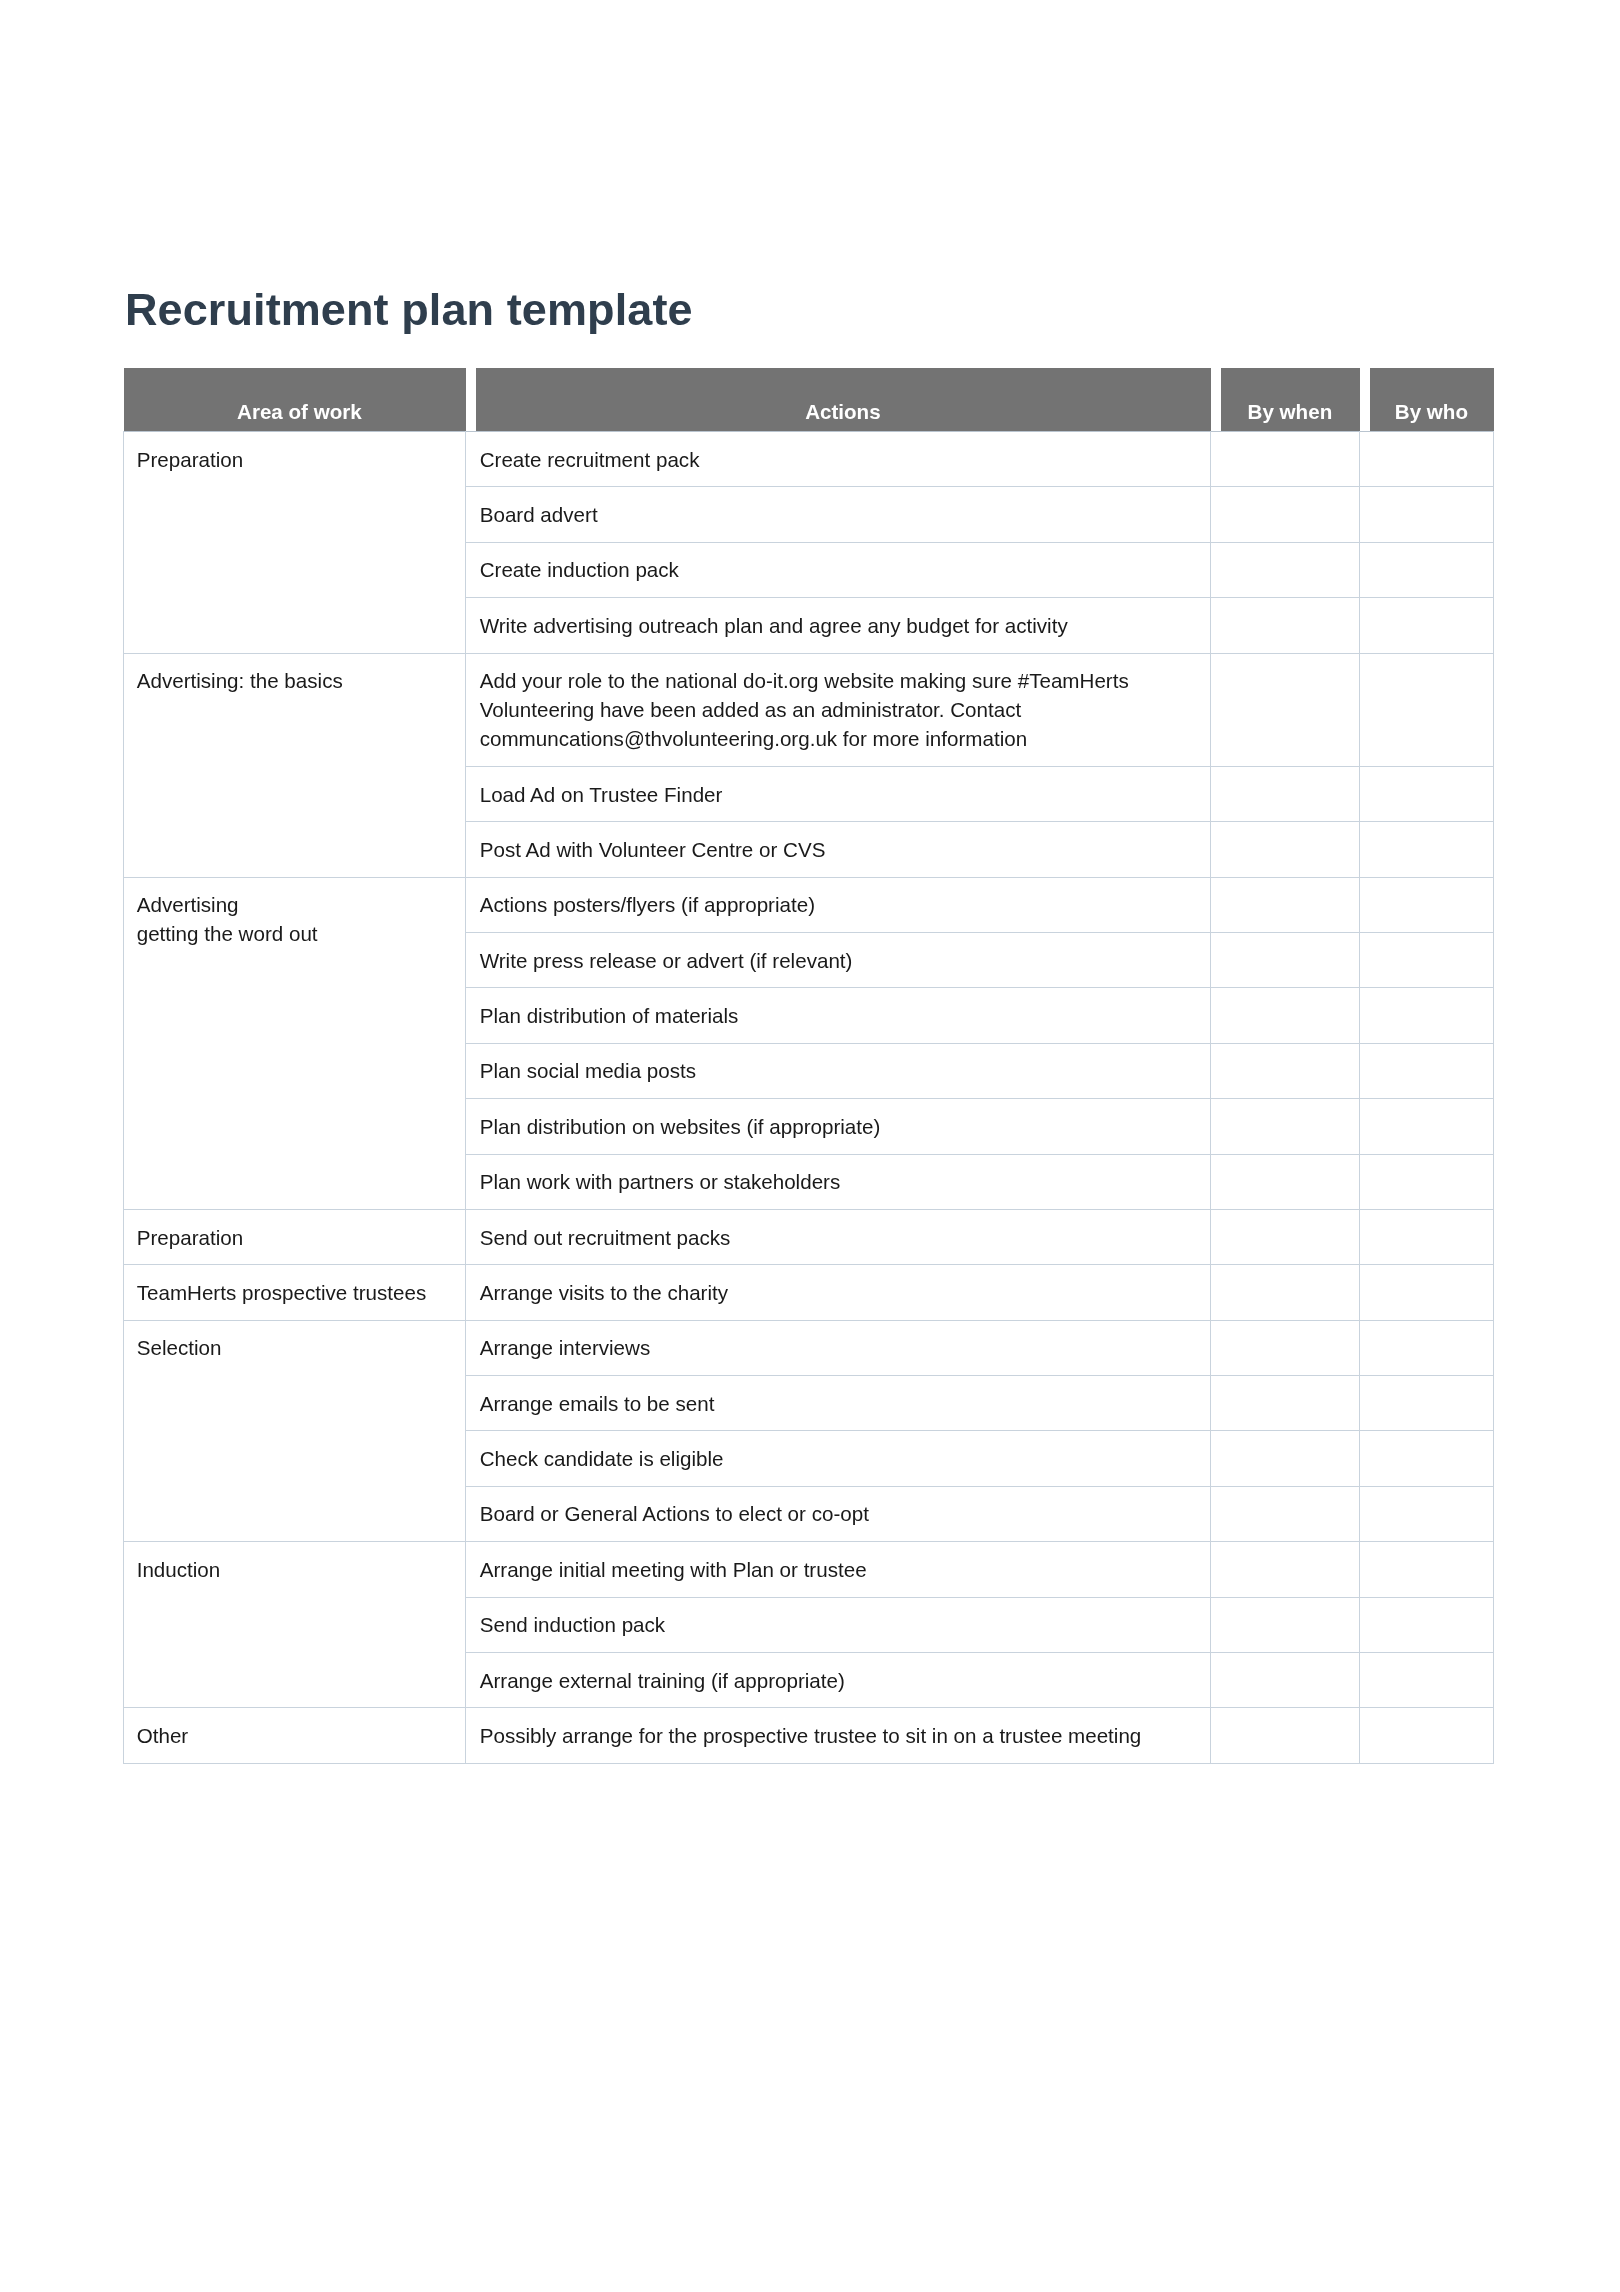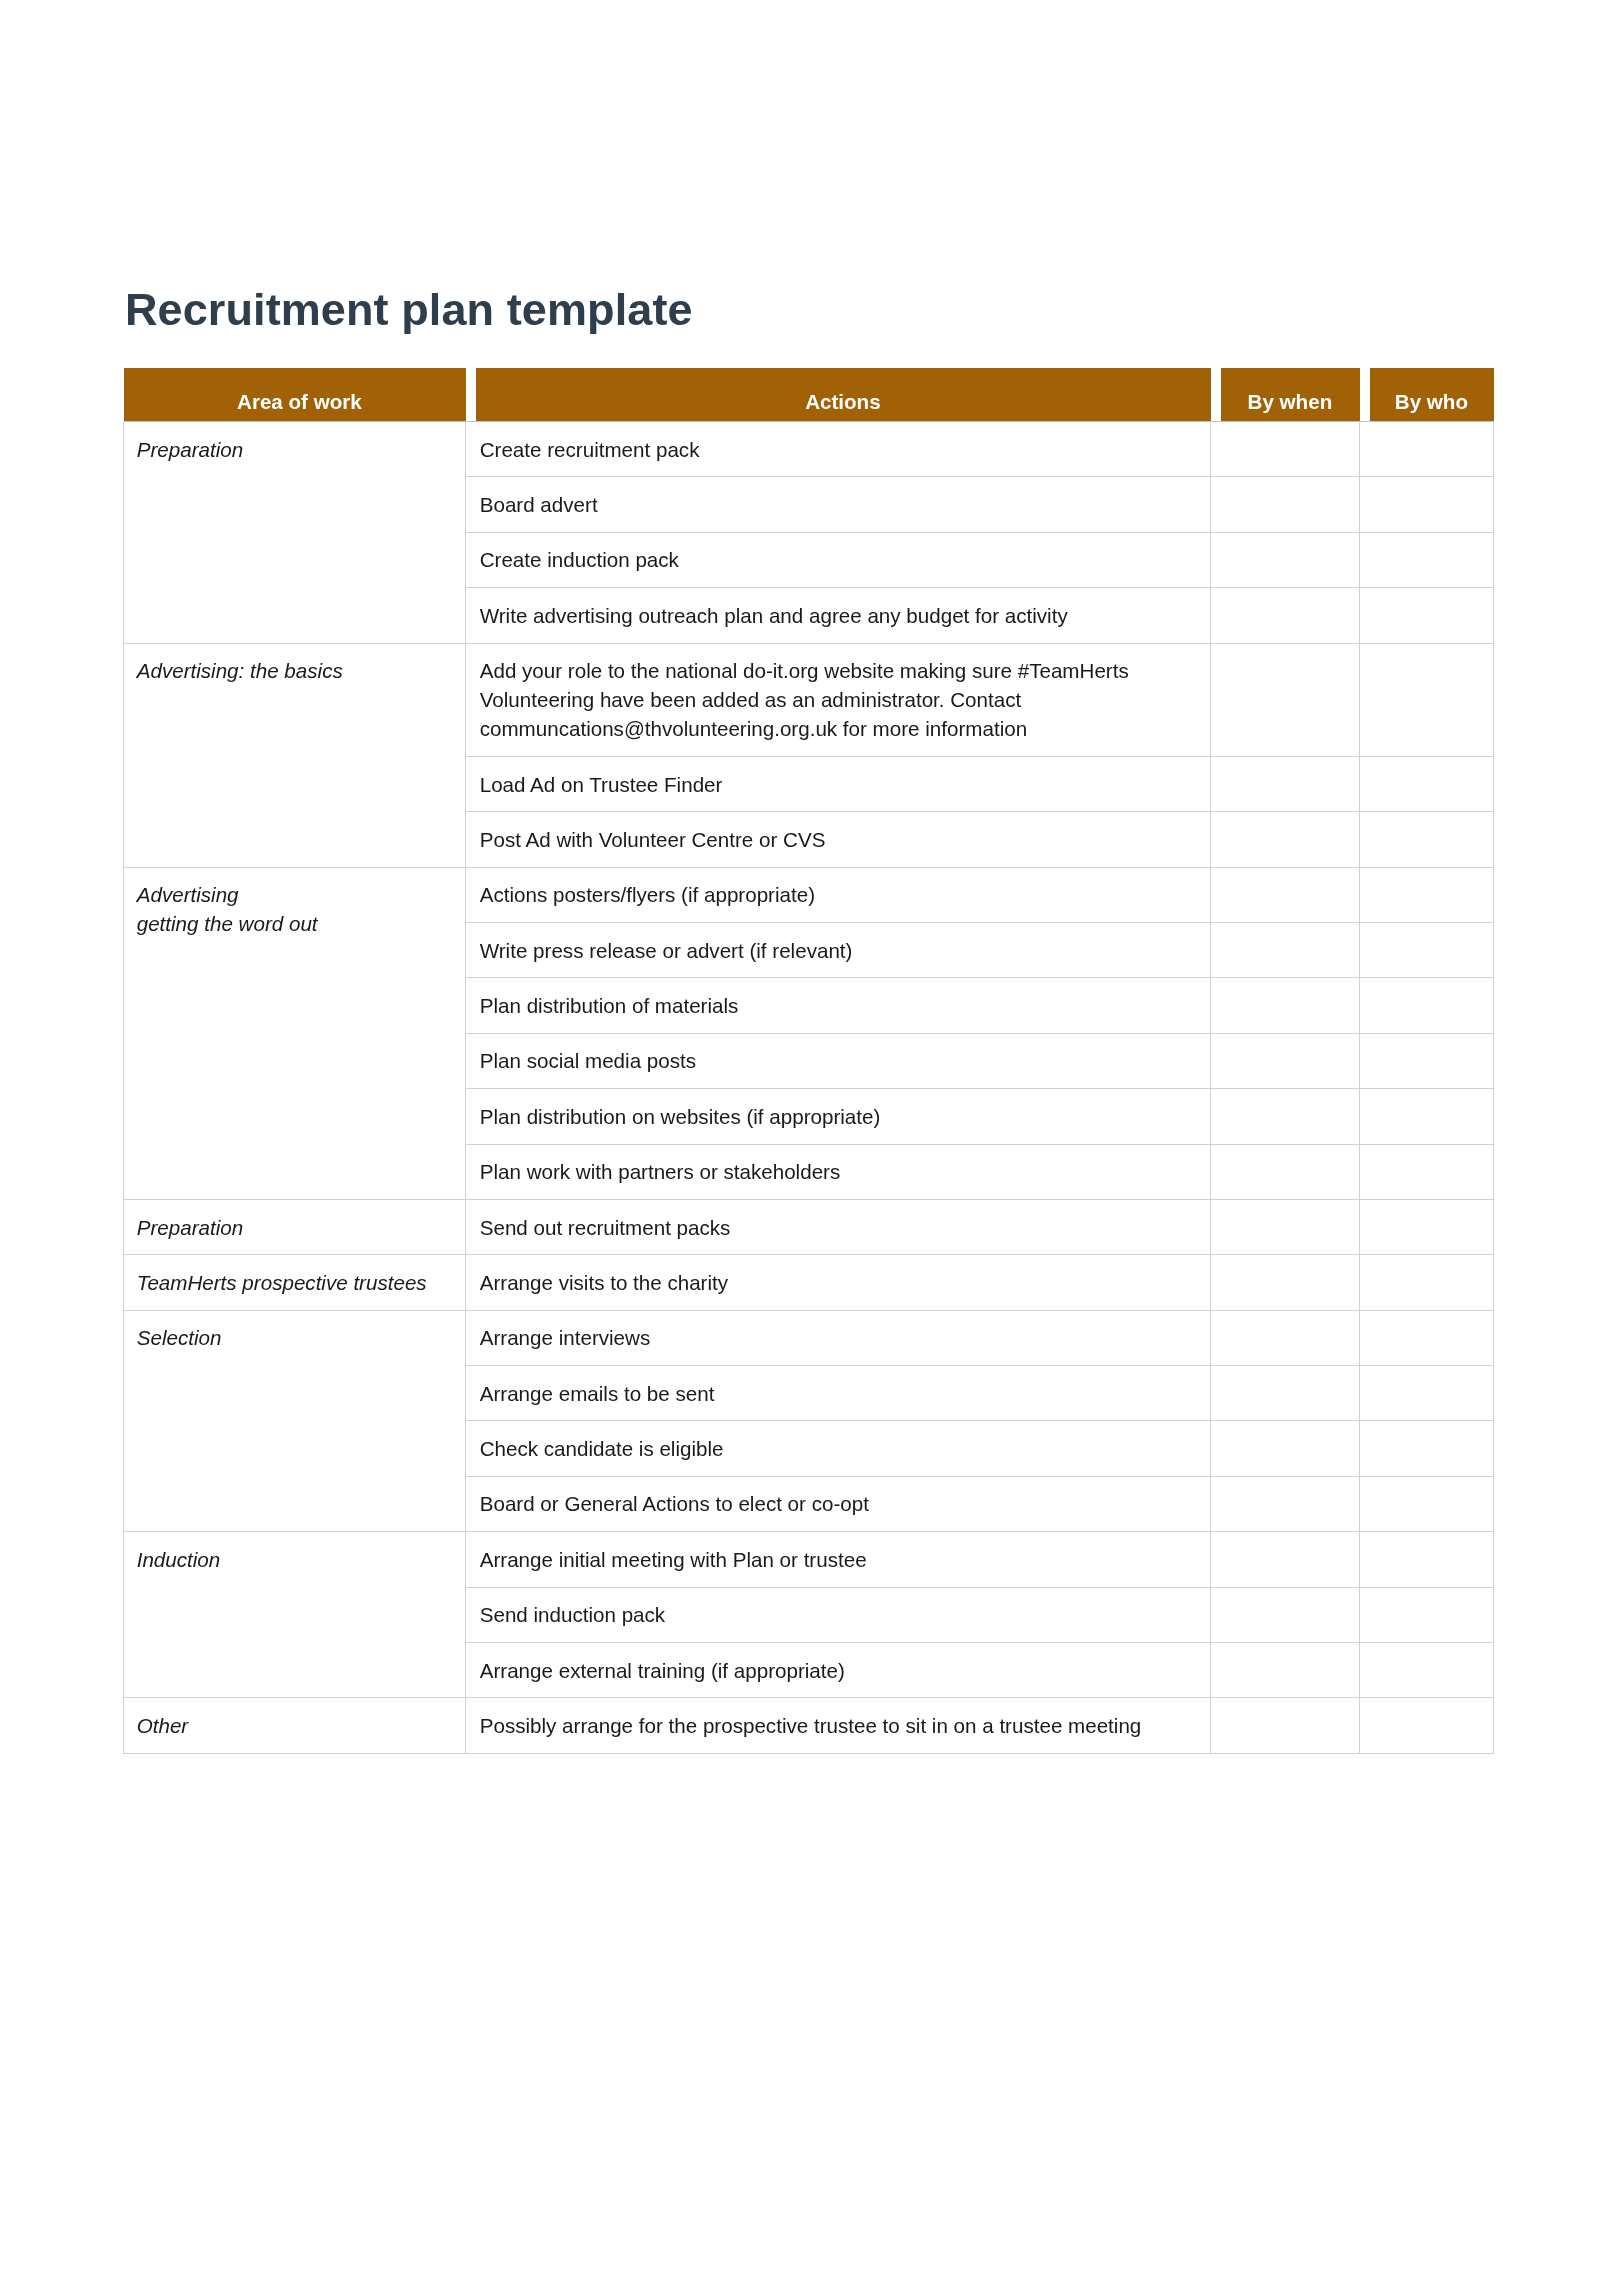--- a/index.html
+++ b/index.html
@@ -50,22 +50,22 @@
     background: #ffffff;
   }
 
   table.plan col.c-area   { width: 342px; }
   table.plan col.c-action { width: 745px; }
   table.plan col.c-when   { width: 149px; }
   table.plan col.c-who    { width: 134px; }
 
   
   thead tr.head-row th {
-    background: #a16207;
-    height: 53px;
+    background: #737373;
+    height: 63px;
     padding: 0;
     margin: 0;
     border: none;
     vertical-align: bottom;
     position: relative;
   }
   thead tr.head-row th .hlabel {
     display: block;
     color: #ffffff;
     font-size: 20.6px;
@@ -115,21 +115,20 @@
     font-size: 20.6px;
     line-height: 29px;
     color: #1a1a1a;
     vertical-align: top;
     background: #ffffff;
   }
   tbody td.area-cell {
     vertical-align: top;
     padding-left: 12.7px;
     white-space: pre-line;
-    font-style: italic;
   }
   tbody td.blank-cell {
     padding: 0;
   }
 
   
   tbody tr.group-start td {
     border-top: 1px solid #b9c4cf;
   }
 </style>

